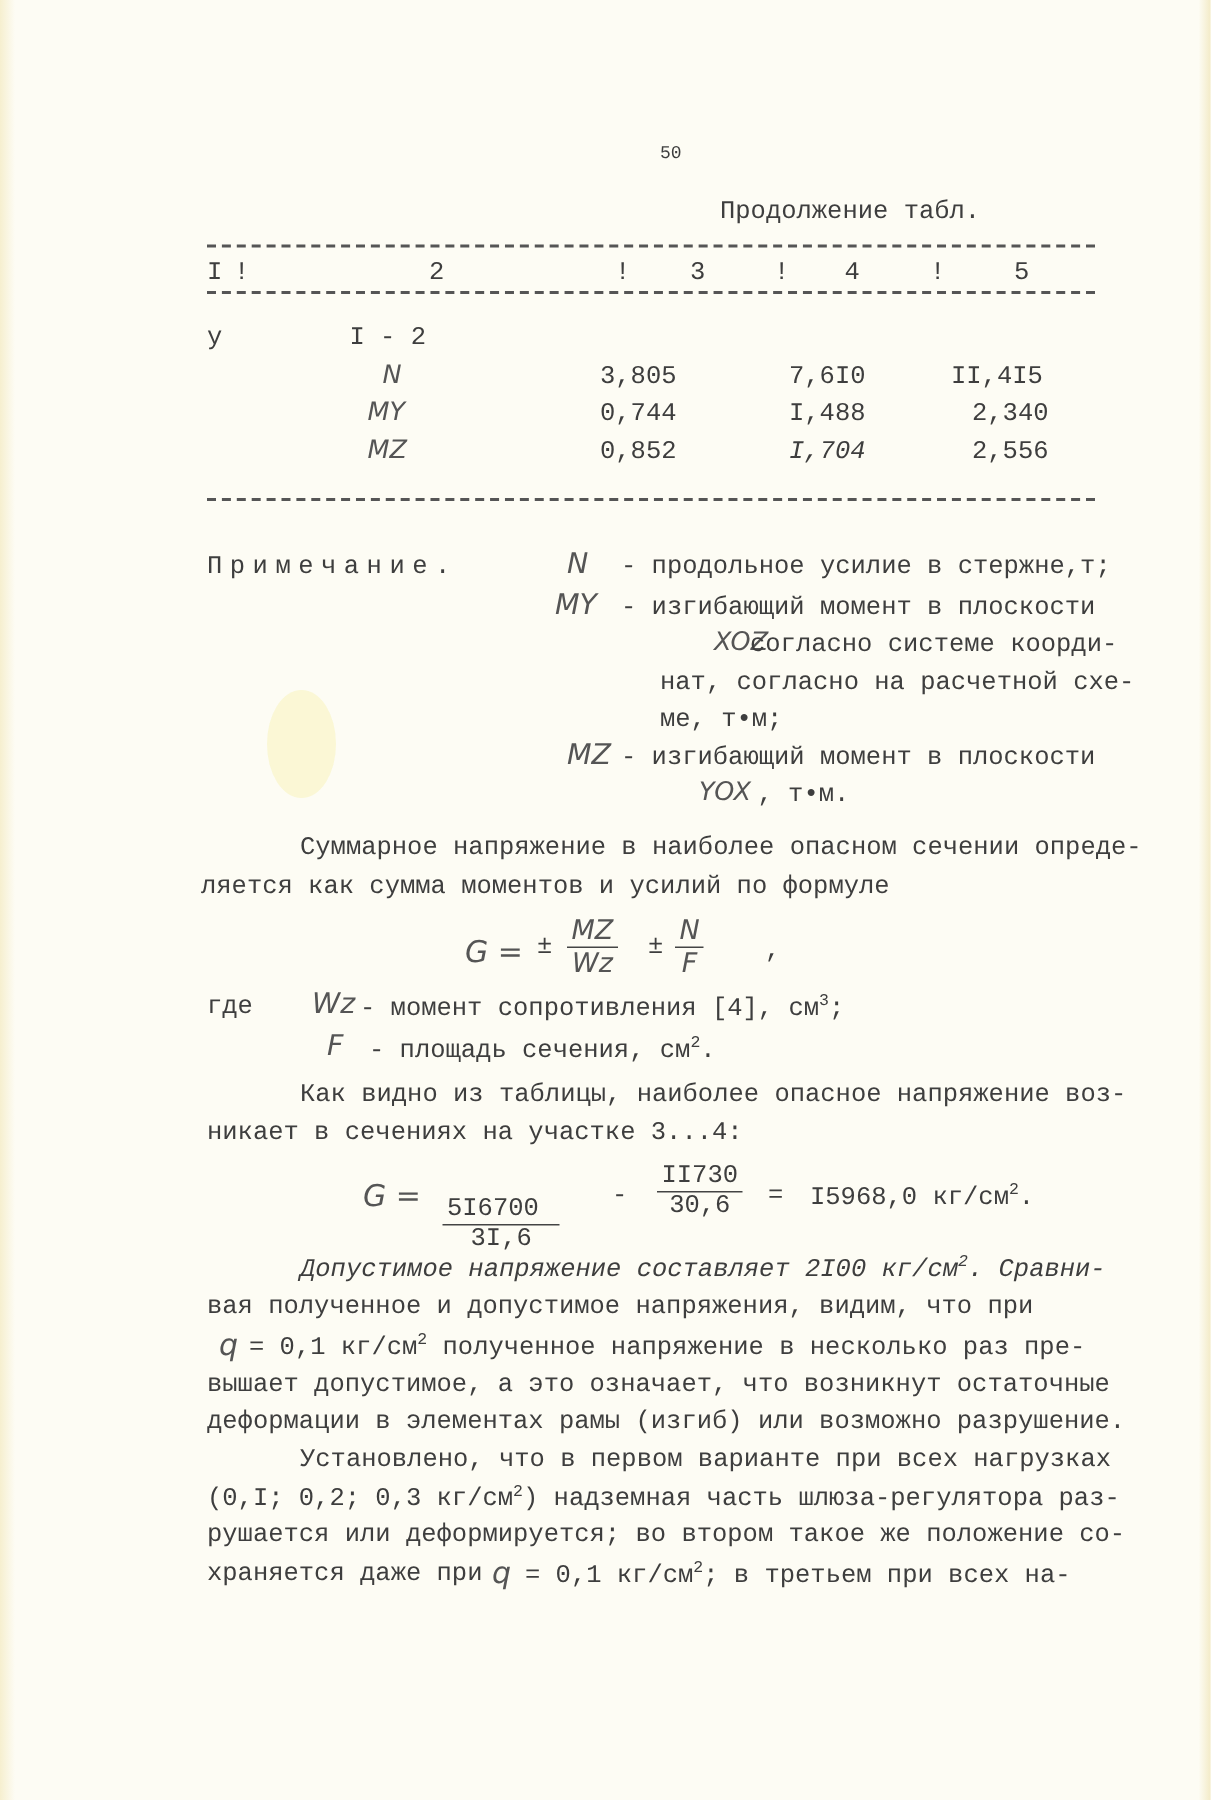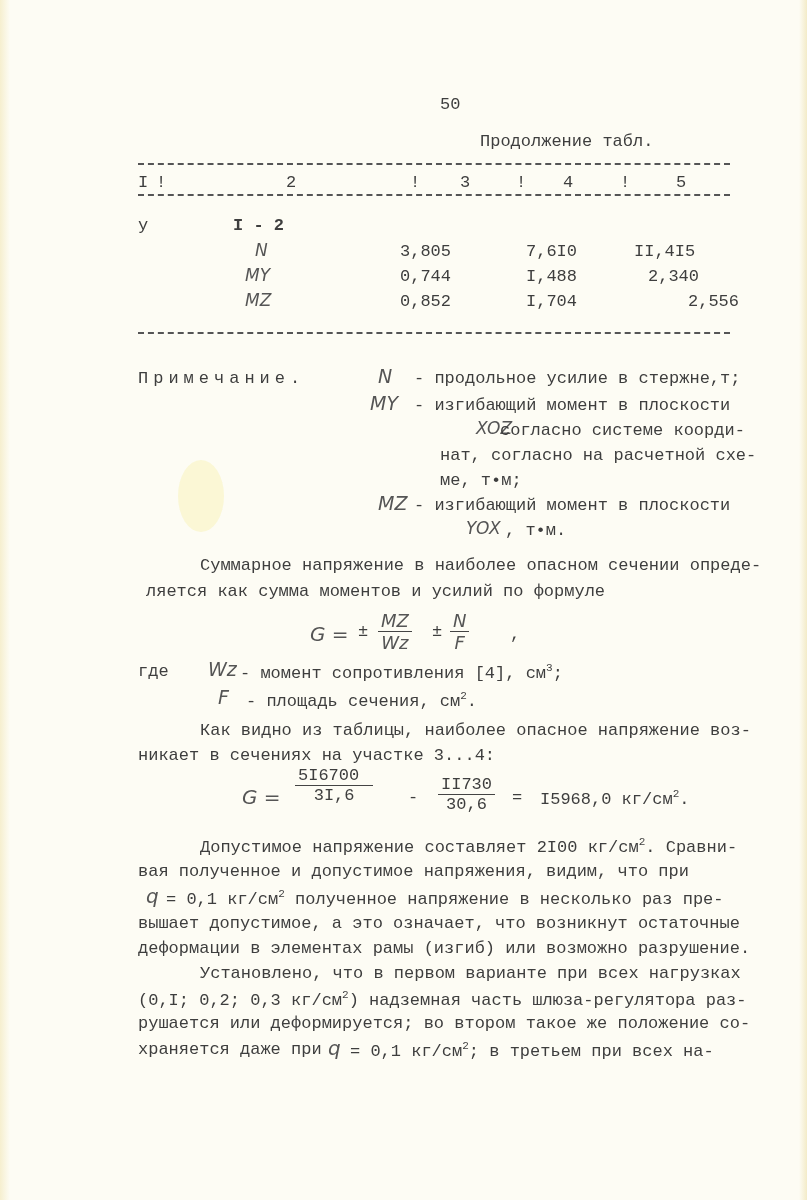--- a/index.html
+++ b/index.html
@@ -21,73 +21,73 @@
   .frac .num { border-bottom: 1px solid #444; padding: 0 3px; }
   sup { font-size: 11px; }
 </style>
 </head>
 <body>
 
 <div class="page-edge-left"></div>
 <div class="page-edge-right"></div>
 <div class="stain"></div>
 
-<div class="abs" style="left:440px;top:95px;font-size:17px;">50</div>
+<div class="abs" style="left:440px;top:95px;font-size:12px;">50</div>
 <div class="abs" style="left:480px;top:132px;">Продолжение табл.</div>
 
 <div class="dash" style="top:163px;"></div>
 <div class="abs" style="left:138px;top:173px;">I</div>
 <div class="abs" style="left:156px;top:173px;">!</div>
 <div class="abs" style="left:286px;top:173px;">2</div>
 <div class="abs" style="left:410px;top:173px;">!</div>
 <div class="abs" style="left:460px;top:173px;">3</div>
 <div class="abs" style="left:516px;top:173px;">!</div>
 <div class="abs" style="left:563px;top:173px;">4</div>
 <div class="abs" style="left:620px;top:173px;">!</div>
 <div class="abs" style="left:676px;top:173px;">5</div>
 <div class="dash" style="top:194px;"></div>
 
 <div class="abs" style="left:138px;top:216px;">у</div>
-<div class="abs" style="left:233px;top:216px;font-weight:bold;">I - 2</div>
+<div class="abs" style="left:233px;top:216px;">I - 2</div>
 
 <div class="abs hw" style="left:255px;top:240px;">N</div>
 <div class="abs" style="left:400px;top:242px;">3,805</div>
 <div class="abs" style="left:526px;top:242px;">7,6I0</div>
 <div class="abs" style="left:634px;top:242px;">II,4I5</div>
 
 <div class="abs hw" style="left:245px;top:265px;">MY</div>
 <div class="abs" style="left:400px;top:267px;">0,744</div>
 <div class="abs" style="left:526px;top:267px;">I,488</div>
 <div class="abs" style="left:648px;top:267px;">2,340</div>
 
 <div class="abs hw" style="left:245px;top:290px;">MZ</div>
 <div class="abs" style="left:400px;top:292px;">0,852</div>
-<div class="abs" style="left:526px;top:292px;">I,704</div>
-<div class="abs" style="left:648px;top:292px;margin-left:40px;">2,556</div>
+<div class="abs" style="left:526px;top:292px;font-style:italic;">I,704</div>
+<div class="abs" style="left:648px;top:292px;">2,556</div>
 
 <div class="dash" style="top:332px;"></div>
 
 <div class="abs" style="left:138px;top:369px;letter-spacing:5px;">Примечание.</div>
 <div class="abs hw" style="left:378px;top:365px;font-size:19px;">N</div>
 <div class="abs" style="left:414px;top:369px;">- продольное усилие в стержне,т;</div>
 
 <div class="abs hw" style="left:370px;top:392px;font-size:19px;">MY</div>
 <div class="abs" style="left:414px;top:396px;">- изгибающий момент в плоскости</div>
 <div class="abs hw" style="left:440px;top:418px;margin-left:36px;">XOZ</div>
 <div class="abs" style="left:500px;top:421px;">согласно системе коорди-</div>
 <div class="abs" style="left:440px;top:446px;">нат, согласно на расчетной схе-</div>
 <div class="abs" style="left:440px;top:471px;">ме, т•м;</div>
 
 <div class="abs hw" style="left:378px;top:492px;font-size:19px;">MZ</div>
 <div class="abs" style="left:414px;top:496px;">- изгибающий момент в плоскости</div>
 <div class="abs hw" style="left:466px;top:518px;">YOX</div>
 <div class="abs" style="left:505px;top:521px;">, т•м.</div>
 
 <div class="abs" style="left:200px;top:556px;">Суммарное напряжение в наиболее опасном сечении опреде-</div>
-<div class="abs" style="left:146px;top:582px;">ляется как сумма моментов и усилий по формуле</div>
+<div class="abs" style="left:134px;top:582px;">ляется как сумма моментов и усилий по формуле</div>
 
 <div class="abs hw" style="left:310px;top:622px;font-size:20px;">G =</div>
 <div class="abs" style="left:358px;top:622px;">±</div>
 <div class="frac hw" style="left:378px;top:610px;font-size:18px;">
   <span class="num">MZ</span>
   <span>Wz</span>
 </div>
 <div class="abs" style="left:432px;top:622px;">±</div>
 <div class="frac hw" style="left:450px;top:610px;font-size:18px;">
   <span class="num">N</span>
@@ -98,33 +98,33 @@
 <div class="abs" style="left:138px;top:662px;">где</div>
 <div class="abs hw" style="left:208px;top:658px;font-size:19px;">Wz</div>
 <div class="abs" style="left:240px;top:662px;"><span>- момент сопротивления [4], см</span><sup>3</sup><span>;</span></div>
 <div class="abs hw" style="left:218px;top:686px;font-size:19px;">F</div>
 <div class="abs" style="left:246px;top:690px;"><span>- площадь сечения, см</span><sup>2</sup><span>.</span></div>
 
 <div class="abs" style="left:200px;top:721px;">Как видно из таблицы, наиболее опасное напряжение воз-</div>
 <div class="abs" style="left:138px;top:746px;">никает в сечениях на участке 3...4:</div>
 
 <div class="abs hw" style="left:242px;top:785px;font-size:20px;">G =</div>
-<div class="frac" style="left:295px;top:766px;">
+<div class="frac" style="left:295px;top:797px;">
   <span class="num" style="padding-right:14px;">5I6700</span>
   <span>3I,6</span>
 </div>
 <div class="abs" style="left:408px;top:788px;">-</div>
 <div class="frac" style="left:438px;top:775px;">
   <span class="num">II730</span>
   <span>30,6</span>
 </div>
 <div class="abs" style="left:512px;top:788px;">=</div>
 <div class="abs" style="left:540px;top:788px;"><span>I5968,0 кг/см</span><sup>2</sup><span>.</span></div>
 
-<div class="abs" style="left:200px;top:836px;"><span>Допустимое напряжение составляет 2I00 кг/см</span><sup>2</sup><span>. Сравни-</span></div>
+<div class="abs" style="left:200px;top:836px;font-style:italic;"><span>Допустимое напряжение составляет 2I00 кг/см</span><sup>2</sup><span>. Сравни-</span></div>
 <div class="abs" style="left:138px;top:862px;">вая полученное и допустимое напряжения, видим, что при</div>
 <div class="abs hw" style="left:146px;top:884px;font-size:20px;">q</div>
 <div class="abs" style="left:166px;top:888px;"><span>= 0,1 кг/см</span><sup>2</sup><span> полученное напряжение в несколько раз пре-</span></div>
 <div class="abs" style="left:138px;top:914px;">вышает допустимое, а это означает, что возникнут остаточные</div>
 <div class="abs" style="left:138px;top:939px;">деформации в элементах рамы (изгиб) или возможно разрушение.</div>
 
 <div class="abs" style="left:200px;top:964px;">Установлено, что в первом варианте при всех нагрузках</div>
 <div class="abs" style="left:138px;top:989px;"><span>(0,I; 0,2; 0,3 кг/см</span><sup>2</sup><span>) надземная часть шлюза-регулятора раз-</span></div>
 <div class="abs" style="left:138px;top:1014px;">рушается или деформируется; во втором такое же положение со-</div>
 <div class="abs" style="left:138px;top:1040px;text-align:right;">храняется даже при</div>

